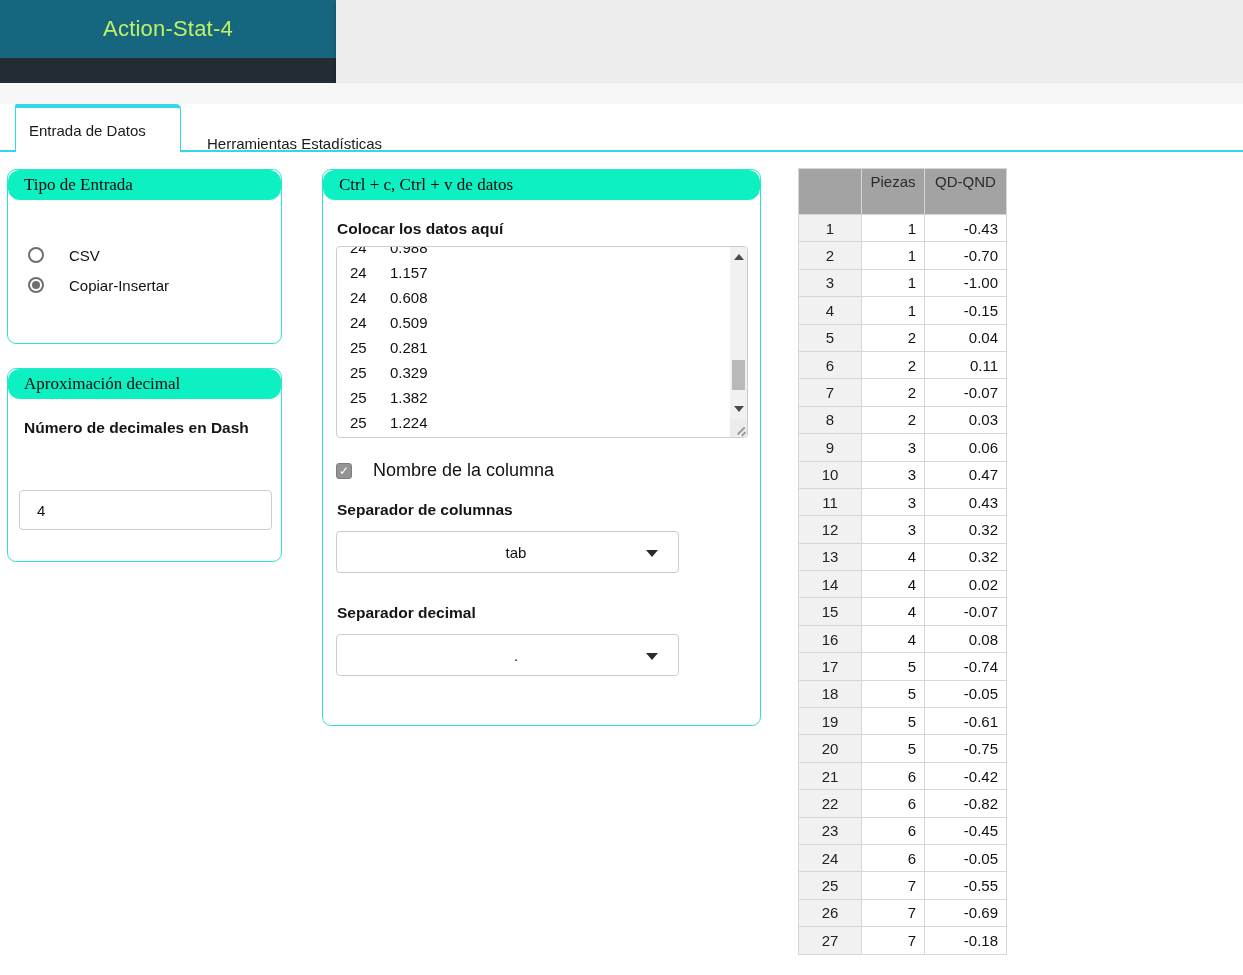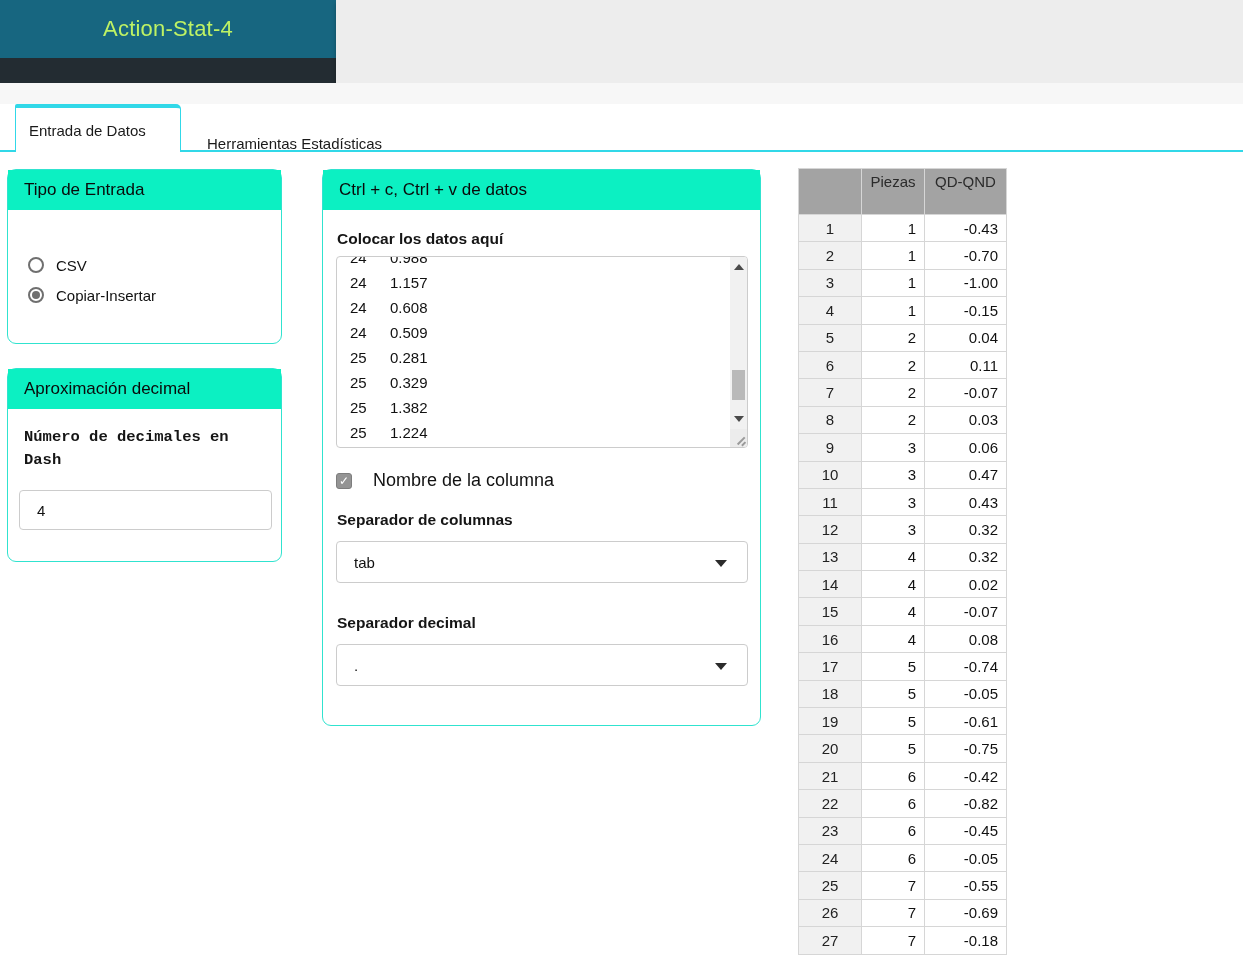--- a/index.html
+++ b/index.html
@@ -18,33 +18,33 @@
   
   .tabline{position:absolute;left:0;top:150px;width:1243px;height:2px;background:#31d8e8;}
   .tabs{position:absolute;left:15px;top:104px;width:1243px;height:48px;display:flex;}
   .tab{box-sizing:border-box;display:flex;align-items:center;font-size:15px;color:#1a1a1a;cursor:default;}
   .tab.active{width:166px;background:#fff;border-top:4px solid #31d8e8;border-left:1px solid #31d8e8;
     border-right:1px solid #31d8e8;border-top-right-radius:5px;border-top-left-radius:2px;
     padding-left:13px;position:relative;z-index:2;height:48px;}
   .tab.inactive{padding-left:26px;align-items:flex-end;}
   
   .panel{position:absolute;box-sizing:border-box;border:1px solid #30e3cf;border-radius:9px;background:#fff;}
-  .panel-header{background:#0cf0c2;border-radius:0;height:40px;display:flex;align-items:center;
-    padding-left:16px;font-size:17px;color:#0a0a0a;}
+  .panel-header{background:#0cf0c2;border-radius:12px;height:30px;display:flex;align-items:center;
+    padding-left:16px;font-size:17px;color:#0a0a0a;font-family:Liberation Serif, serif;}
   .p-input-type{left:7px;top:169px;width:275px;height:175px;}
   .radio-group{padding:40px 0 0 20px;}
   .radio-row{display:flex;align-items:center;height:30px;}
   .radio{width:16px;height:16px;border-radius:50%;border:2px solid #6f6f6f;box-sizing:border-box;
     background:#fff;display:flex;align-items:center;justify-content:center;flex:0 0 auto;}
   .radio .dot{width:8px;height:8px;border-radius:50%;background:transparent;}
   .radio.checked .dot{background:#6f6f6f;}
-  .radio-label{margin-left:12px;font-size:15px;}
+  .radio-label{margin-left:25px;font-size:15px;}
   .p-decimal{left:7px;top:368px;width:275px;height:194px;}
   .bold-label{font-weight:bold;font-size:15.5px;color:#151515;}
-  .p-decimal .bold-label{display:block;width:235px;margin:17px 16px 0 16px;line-height:23px;font-family:Liberation Mono, monospace;}
+  .p-decimal .bold-label{display:block;width:235px;margin:17px 16px 0 16px;line-height:23px;}
   .decimals-input{position:absolute;left:11px;top:121px;width:253px;height:40px;box-sizing:border-box;
     border:1px solid #cccccc;border-radius:4px;font-size:15px;padding:0 0 0 17px;color:#111;
     font-family:"Liberation Sans",sans-serif;outline:none;}
   
   .p-paste{left:322px;top:169px;width:439px;height:557px;}
   .p-paste .bold-label{display:block;margin:20px 16px 0 14px;}
   .ta-box{position:relative;margin:8px 0 0 13px;width:412px;height:192px;box-sizing:border-box;
     border:1px solid #ccc;border-radius:4px;background:#fff;overflow:hidden;}
   .ta-content{position:absolute;left:13px;top:-12px;font-size:15px;line-height:25px;white-space:pre;}
   .ta-line{height:25px;}
@@ -59,23 +59,23 @@
   .ta-corner{position:absolute;right:0;bottom:0;width:17px;height:18px;background:#ececec;}
   .grip{position:absolute;background:#9a9a9a;height:1.5px;transform:rotate(-45deg);}
   .grip.g1{width:10px;right:1px;bottom:6px;}
   .grip.g2{width:5px;right:1px;bottom:3px;}
   
   .cb-row{display:flex;align-items:center;margin:22px 0 0 13px;}
   .checkbox{width:16px;height:16px;border-radius:3px;background:#949494;border:1px solid #7d7d7d;
     box-sizing:border-box;color:#fff;font-size:12px;line-height:14px;text-align:center;flex:0 0 auto;}
   .cb-label{margin-left:21px;font-size:18px;}
   .sep-label{margin:27px 0 0 14px;}
-  .select{position:relative;margin:12px 0 0 13px;width:412px;height:42px;box-sizing:border-box;
+  .select{position:relative;margin:12px 0 0 13px;width:343px;height:42px;box-sizing:border-box;
     border:1px solid #ccc;border-radius:4px;background:#fff;display:flex;align-items:center;
-    font-size:15px;padding-left:17px;cursor:pointer;}
+    font-size:15px;padding-left:17px;cursor:pointer;justify-content:center;}
   .caret{position:absolute;right:20px;top:18px;width:0;height:0;border-left:6px solid transparent;
     border-right:6px solid transparent;border-top:7px solid #2b2b2b;}
   
   .dtable{position:absolute;left:798px;top:168px;border-collapse:collapse;font-size:15px;color:#111;}
   .dtable th,.dtable td{border:1px solid #d6d6d6;padding:0 8px;box-sizing:border-box;}
   .dtable th{background:#a3a3a3;height:46px;font-weight:normal;color:#2b2b2b;
     vertical-align:top;padding-top:4px;text-align:center;}
   .dtable td{height:27.4px;text-align:right;background:#fff;}
   .dtable td.idx{background:#f1f1f1;text-align:center;color:#222;}
   .col-idx{width:63px;}.col-piezas{width:63px;}.col-qd{width:82px;}

